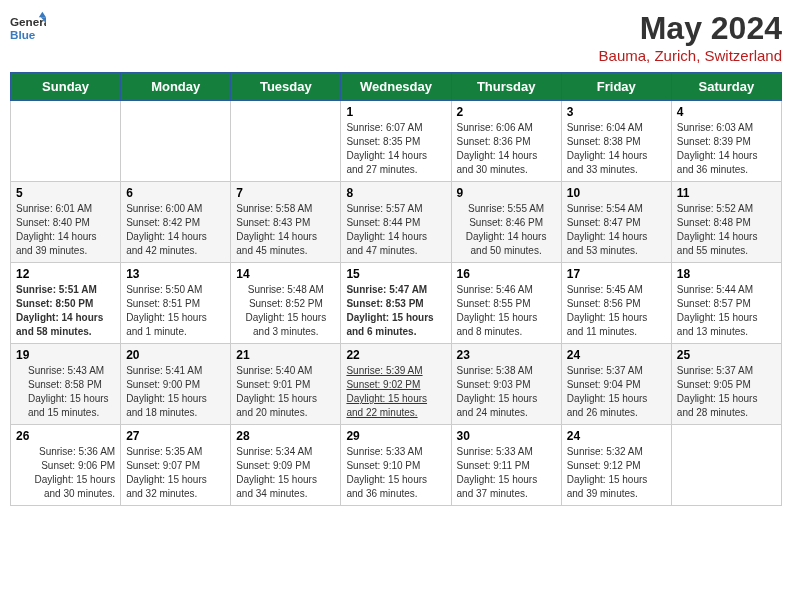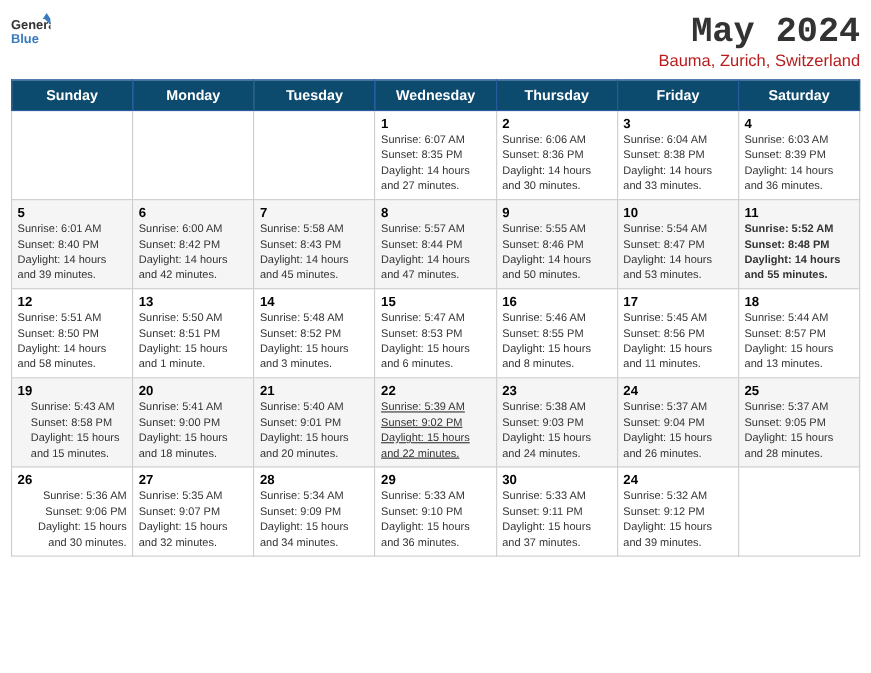--- a/index.html
+++ b/index.html
@@ -25,33 +25,32 @@
       width: 36px;
       height: 36px;
     }
     .title-block {
       text-align: right;
     }
     .month-year {
       font-size: 32px;
       font-weight: bold;
       color: #333;
-      font-family: Liberation Mono, monospace;
     }
     .location {
       font-size: 15px;
       color: #b91c1c;
     }
     .calendar {
       width: 100%;
       border-collapse: collapse;
       font-size: 11px;
     }
     .calendar th {
-      background: #0c4a6e;
+      background: #15803d;
       color: #fff;
       text-align: center;
       padding: 6px 4px;
       font-size: 13px;
       font-weight: bold;
       border: 1px solid #2a5a9f;
     }
     .calendar td {
       border: 1px solid #ccc;
       vertical-align: top;
@@ -166,65 +165,65 @@
         </td>
         <td>
           <span class="day-num">8</span>
           <div class="day-info" style="white-space: pre-line;">Sunrise: 5:57 AM
 Sunset: 8:44 PM
 Daylight: 14 hours
 and 47 minutes.</div>
         </td>
         <td>
           <span class="day-num">9</span>
-          <div class="day-info" style="white-space: pre-line;">Sunrise: 5:55 AM
+          <div class="day-info" style="white-space: pre-line; text-align: center;">Sunrise: 5:55 AM
 Sunset: 8:46 PM
 Daylight: 14 hours
 and 50 minutes.</div>
         </td>
         <td>
           <span class="day-num">10</span>
           <div class="day-info" style="white-space: pre-line;">Sunrise: 5:54 AM
 Sunset: 8:47 PM
 Daylight: 14 hours
 and 53 minutes.</div>
         </td>
         <td>
           <span class="day-num">11</span>
-          <div class="day-info" style="white-space: pre-line; font-weight: bold;">Sunrise: 5:52 AM
+          <div class="day-info" style="white-space: pre-line;">Sunrise: 5:52 AM
 Sunset: 8:48 PM
 Daylight: 14 hours
 and 55 minutes.</div>
         </td>
       </tr>
       <tr>
         <td>
           <span class="day-num">12</span>
-          <div class="day-info" style="white-space: pre-line;">Sunrise: 5:51 AM
+          <div class="day-info" style="white-space: pre-line; font-weight: bold;">Sunrise: 5:51 AM
 Sunset: 8:50 PM
 Daylight: 14 hours
 and 58 minutes.</div>
         </td>
         <td>
           <span class="day-num">13</span>
           <div class="day-info" style="white-space: pre-line;">Sunrise: 5:50 AM
 Sunset: 8:51 PM
 Daylight: 15 hours
 and 1 minute.</div>
         </td>
         <td>
           <span class="day-num">14</span>
-          <div class="day-info" style="white-space: pre-line;">Sunrise: 5:48 AM
+          <div class="day-info" style="white-space: pre-line; text-align: center;">Sunrise: 5:48 AM
 Sunset: 8:52 PM
 Daylight: 15 hours
 and 3 minutes.</div>
         </td>
         <td>
           <span class="day-num">15</span>
-          <div class="day-info" style="white-space: pre-line;">Sunrise: 5:47 AM
+          <div class="day-info" style="white-space: pre-line; font-weight: bold;">Sunrise: 5:47 AM
 Sunset: 8:53 PM
 Daylight: 15 hours
 and 6 minutes.</div>
         </td>
         <td>
           <span class="day-num">16</span>
           <div class="day-info" style="white-space: pre-line;">Sunrise: 5:46 AM
 Sunset: 8:55 PM
 Daylight: 15 hours
 and 8 minutes.</div>

